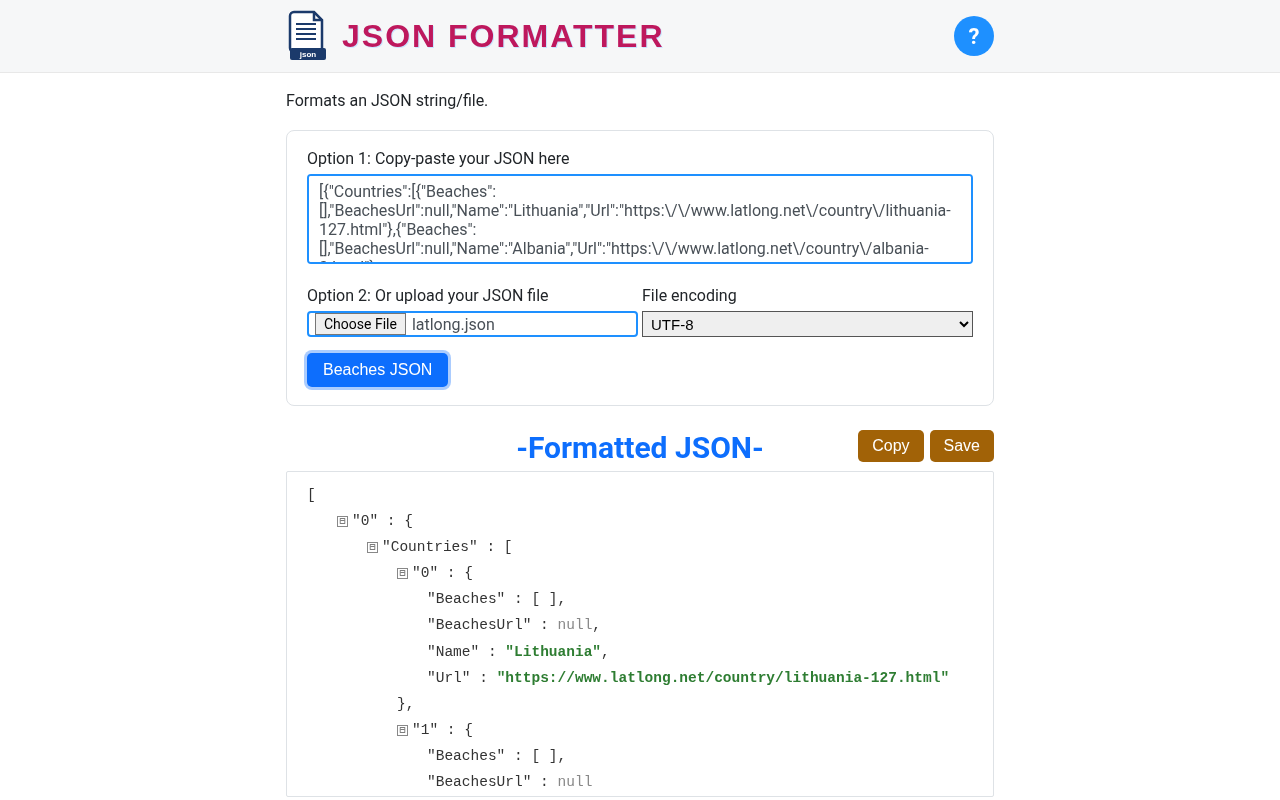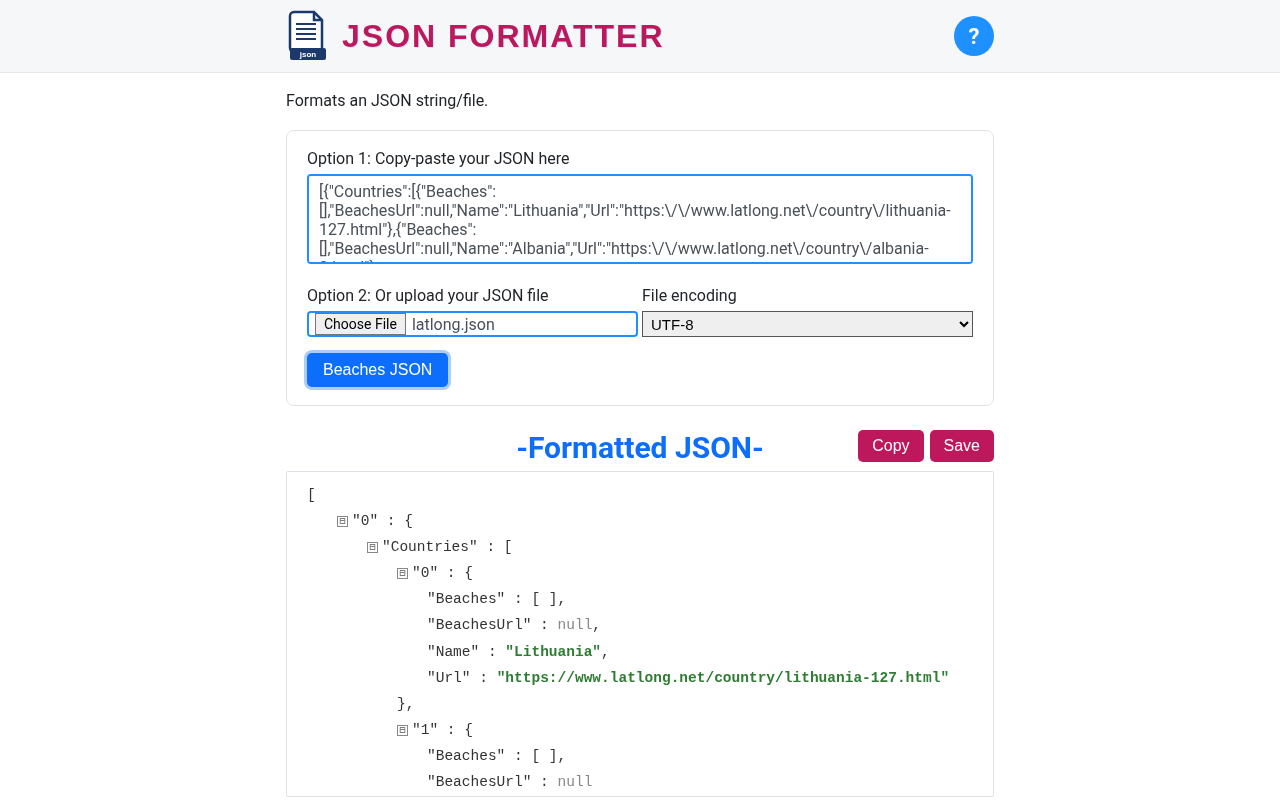--- a/index.html
+++ b/index.html
@@ -154,21 +154,21 @@
     color: #0d6efd;
   }
   .result-actions {
     position: absolute;
     right: 0;
     top: 0;
     display: flex;
     gap: 6px;
   }
   .action-btn {
-    background: #be185d;
+    background: #a16207;
     color: #fff;
     border: none;
     border-radius: 5px;
     padding: 7px 14px;
     font-size: 16px;
     cursor: pointer;
   }
   .output-box {
     border: 1px solid #dee2e6;
     border-radius: 2px;

